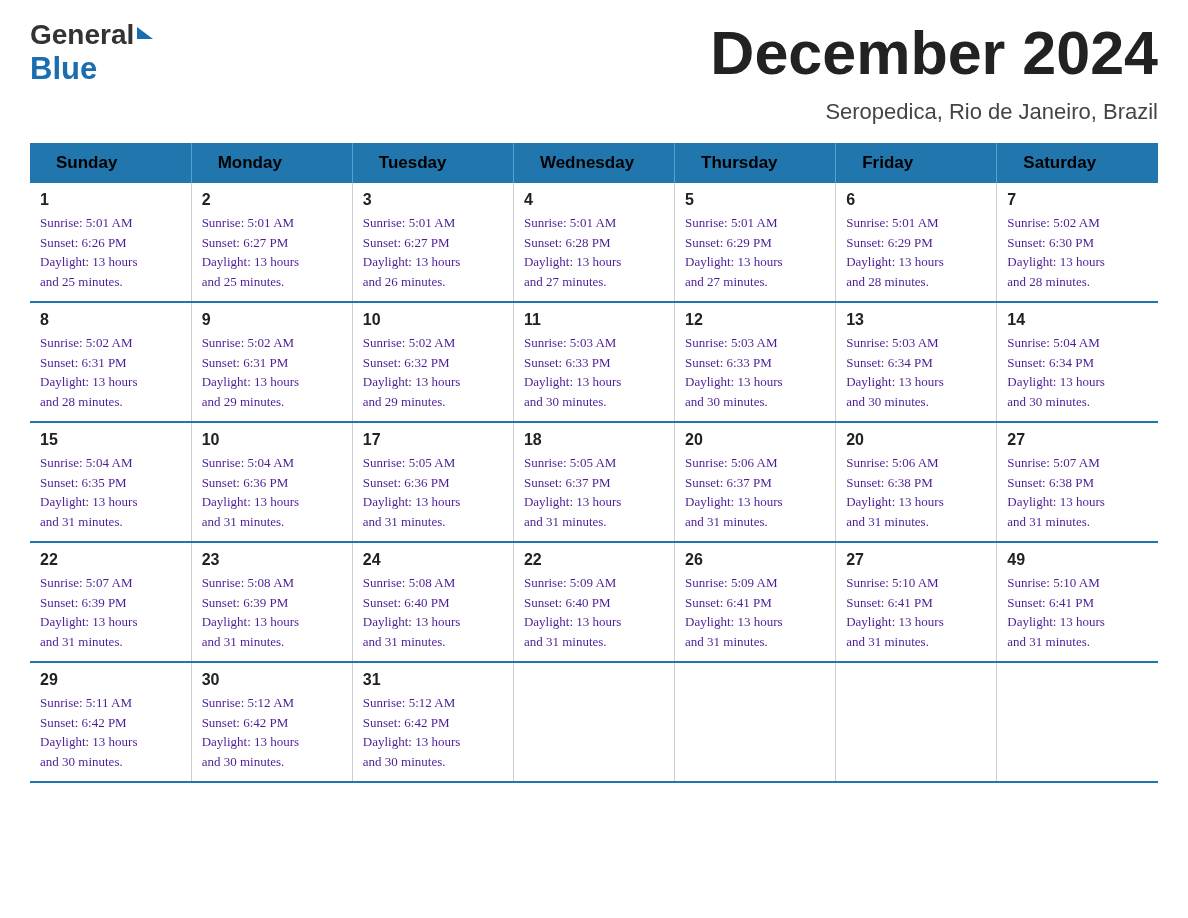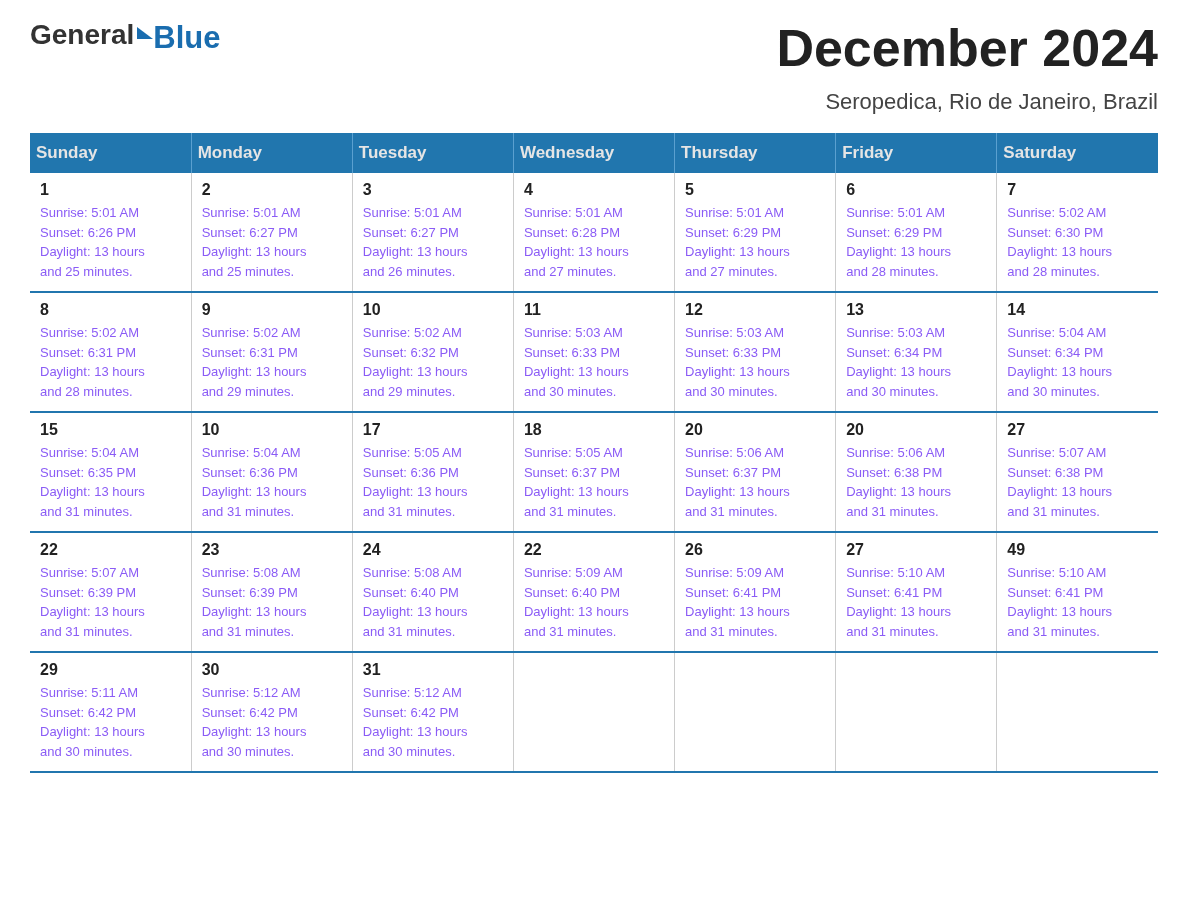--- a/index.html
+++ b/index.html
@@ -11,61 +11,61 @@
       padding: 20px 30px;
     }
     .header {
       display: flex;
       justify-content: space-between;
       align-items: flex-start;
       margin-bottom: 18px;
     }
     .logo {
       display: flex;
-      flex-direction: row;
+      flex-direction: column;
       align-items: flex-start;
     }
     .logo-general {
       font-size: 28px;
       font-weight: bold;
       color: #333;
       line-height: 1.1;
     }
     .logo-general span {
       color: #1a6daf;
     }
     .logo-blue {
       font-size: 31px;
       font-weight: bold;
       color: #1a6daf;
     }
     .title-block {
       text-align: right;
     }
     .month-title {
-      font-size: 52px;
+      font-size: 61px;
       font-weight: bold;
       color: #222;
       line-height: 1.1;
     }
     .subtitle {
       font-size: 22px;
       color: #444;
       margin-top: 12px;
     }
     .calendar {
       width: 100%;
       border-collapse: collapse;
     }
     .calendar thead tr th {
       background: #2176ae;
-      color: #e5e5e5;
+      color: #000000;
       font-size: 17px;
       font-weight: bold;
-      padding: 10px 6px;
+      padding: 10px 26px;
       text-align: left;
       border-right: 1px solid #5aa0d0;
     }
     .calendar thead tr th:last-child {
       border-right: none;
     }
     .calendar tbody tr {
       border-bottom: 2px solid #2176ae;
     }
     .calendar tbody tr td {
@@ -82,22 +82,23 @@
     }
     .day-num {
       font-size: 16px;
       font-weight: bold;
       color: #222;
       display: block;
       margin-bottom: 4px;
     }
     .day-info {
       font-size: 13px;
-      color: #8b5cf6;
+      color: #4c1d95;
       line-height: 1.5;
+      font-family: Liberation Serif, serif;
     }
     .empty-cell {
       background: #fff;
     }
   </style>
 </head>
 <body>
 
 <div class="header">
   <div class="logo">

